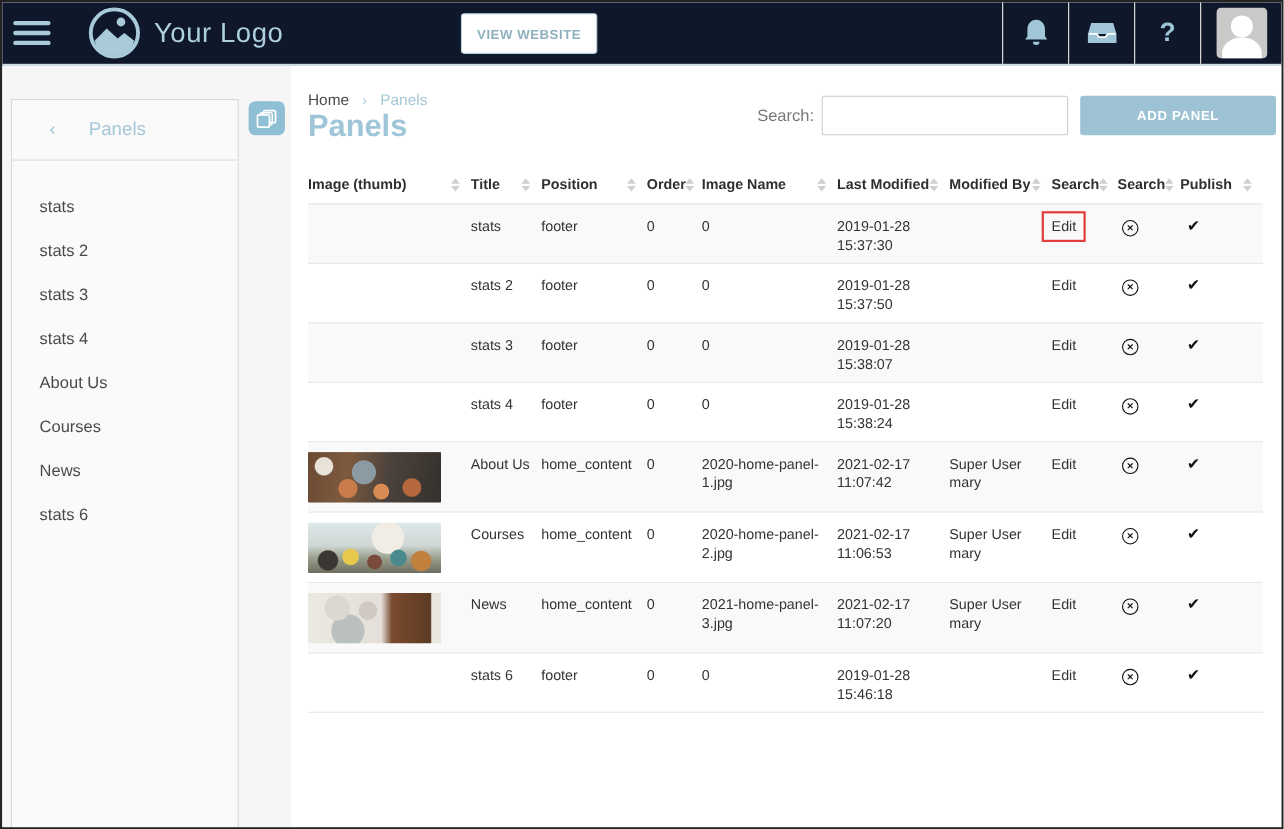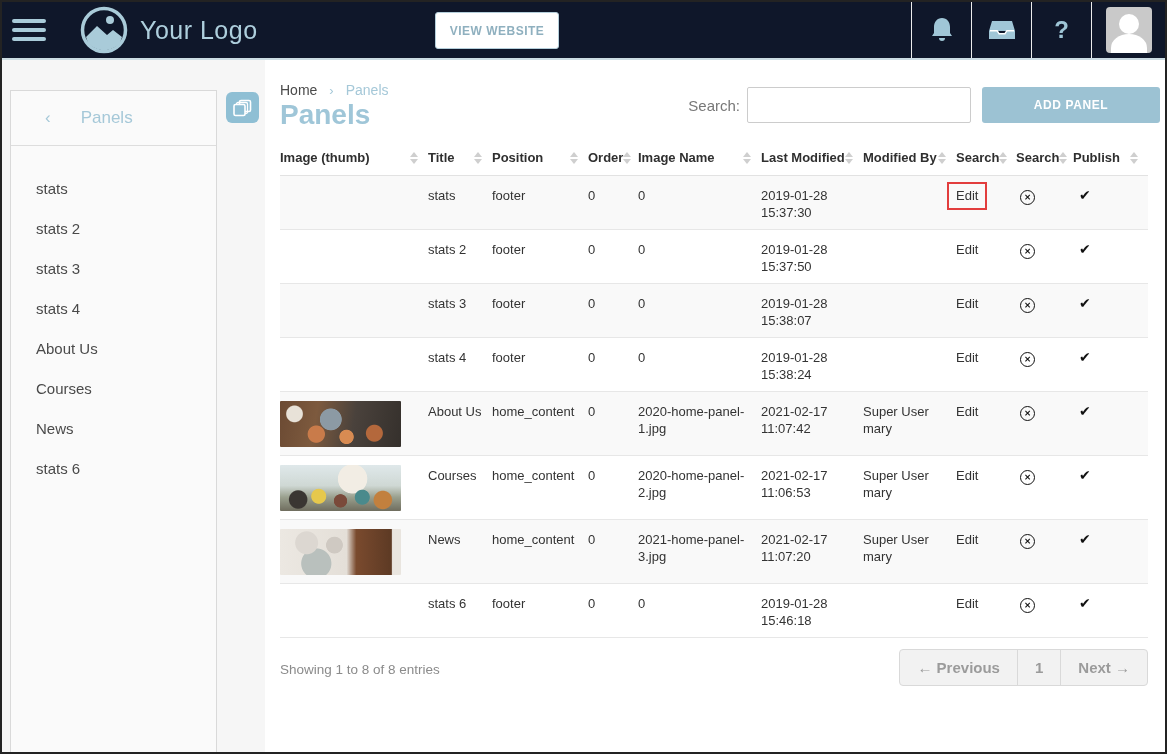--- a/index.html
+++ b/index.html
@@ -7,21 +7,21 @@
   body { font-family:"Liberation Sans", sans-serif; background:#fff; }
   .viewport { width:1167px; height:754px; border:2px solid #232323; overflow:hidden; display:flex; flex-direction:column; background:#fff; }
 
   
   .topbar { height:58px; min-height:58px; background:#0f172a; border-bottom:2px solid #ccdce3; display:flex; align-items:center; position:relative; }
   .hamburger { width:34px; margin-left:10px; cursor:pointer; display:flex; flex-direction:column; gap:5px; }
   .hamburger span { display:block; height:4px; border-radius:2px; background:#a9cbd9; }
   .logo-wrap { display:flex; align-items:center; margin-left:34px; }
   .logo-circle { width:48px; height:48px; }
   .logo-text { font-size:25px; color:#aecfdd; margin-left:12px; letter-spacing:0.5px; }
-  .view-website { position:absolute; left:417px; top:10px; width:124px; height:37px; background:#fff; border:1px solid #b5cfdb; border-radius:3px; color:#8fb0bf; font-size:12px; font-weight:bold; letter-spacing:0.5px; font-family:"Liberation Sans",sans-serif; cursor:pointer;margin-left:16px; }
+  .view-website { position:absolute; left:417px; top:10px; width:124px; height:37px; background:#fff; border:1px solid #b5cfdb; border-radius:3px; color:#8fb0bf; font-size:12px; font-weight:bold; letter-spacing:0.5px; font-family:"Liberation Sans",sans-serif; cursor:pointer; }
   .topbar-right { margin-left:auto; display:flex; height:100%; align-items:stretch; }
   .top-icon-cell { width:60px; display:flex; align-items:center; justify-content:center; border-left:1px solid #ececec; cursor:pointer; }
   .help-glyph { font-size:24px; font-weight:bold; color:#9ec5d6; }
   .avatar-cell { width:74px; border-left:1px solid #ececec; display:flex; align-items:center; justify-content:center; }
   .avatar { width:46px; height:46px; background:#c9c9c9; border-radius:4px; overflow:hidden; position:relative; }
   .avatar .head { position:absolute; left:13px; top:7px; width:20px; height:20px; border-radius:50%; background:#fff; }
   .avatar .bodyshape { position:absolute; left:5px; top:27px; width:36px; height:28px; border-radius:50% 50% 0 0; background:#fff; }
 
   
   .app-body { flex:1; display:flex; overflow:hidden; }
@@ -40,21 +40,21 @@
   .crumb-home { color:#4a4a4a; cursor:pointer; }
   .crumb-sep { color:#a5c8d8; font-size:13px; }
   .crumb-current { color:#a5c8d8; cursor:pointer; }
   .page-title { font-size:28px; font-weight:bold; color:#9fc6d8; margin-top:1px; }
   .toolbar { position:absolute; top:27px; right:5px; display:flex; align-items:center; }
   .search-label { font-size:15px; color:#777; margin-right:7px; }
   .search-input { width:224px; height:36px; border:1px solid #ccc; border-radius:2px; padding:0 8px; font-size:14px; font-family:"Liberation Sans",sans-serif; }
   .add-btn { width:178px; height:36px; margin-left:11px; background:#9cc2d3; color:#fff; border:none; border-radius:3px; font-size:12px; font-weight:bold; letter-spacing:0.6px; font-family:"Liberation Sans",sans-serif; cursor:pointer; }
 
   
-  table.panels { width:100%; border-collapse:collapse; table-layout:fixed; margin-top:15px; }
+  table.panels { width:100%; border-collapse:collapse; table-layout:fixed; margin-top:25px; }
   th { text-align:left; font-size:13px; font-weight:bold; color:#2f2f2f; padding:4px 6px 10px 0; border-bottom:1px solid #e2e2e2; cursor:pointer; }
   th .th-inner { display:flex; align-items:center; justify-content:space-between; }
   .sort-icon { display:inline-flex; flex-direction:column; gap:2px; margin-right:4px; }
   .sort-icon i { display:block; width:0; height:0; border-left:4px solid transparent; border-right:4px solid transparent; }
   .sort-icon .up { border-bottom:5px solid #cfcfcf; }
   .sort-icon .down { border-top:5px solid #cfcfcf; }
   th:nth-child(1), td:nth-child(1) { width:148px; }
   th:nth-child(2), td:nth-child(2) { width:64px; }
   th:nth-child(3), td:nth-child(3) { width:96px; }
   th:nth-child(4), td:nth-child(4) { width:50px; }
@@ -405,23 +405,15 @@
                 <div>15:46:18</div>
               </td>
               <td></td>
               <td><span class="edit-link">Edit</span></td>
               <td><span class="del-icon">✕</span></td>
               <td><span class="pub-icon">✔</span></td>
             </tr>
           </tbody>
       </table>
 
-      <div class="table-footer">
-        <span class="showing">Showing 1 to 8 of 8 entries</span>
-        <div class="pagination">
-          <span class="page-btn">← Previous</span>
-          <span class="page-btn">1</span>
-          <span class="page-btn">Next →</span>
-        </div>
-      </div>
     </div>
   </div>
 </div>
 
 </body></html>

